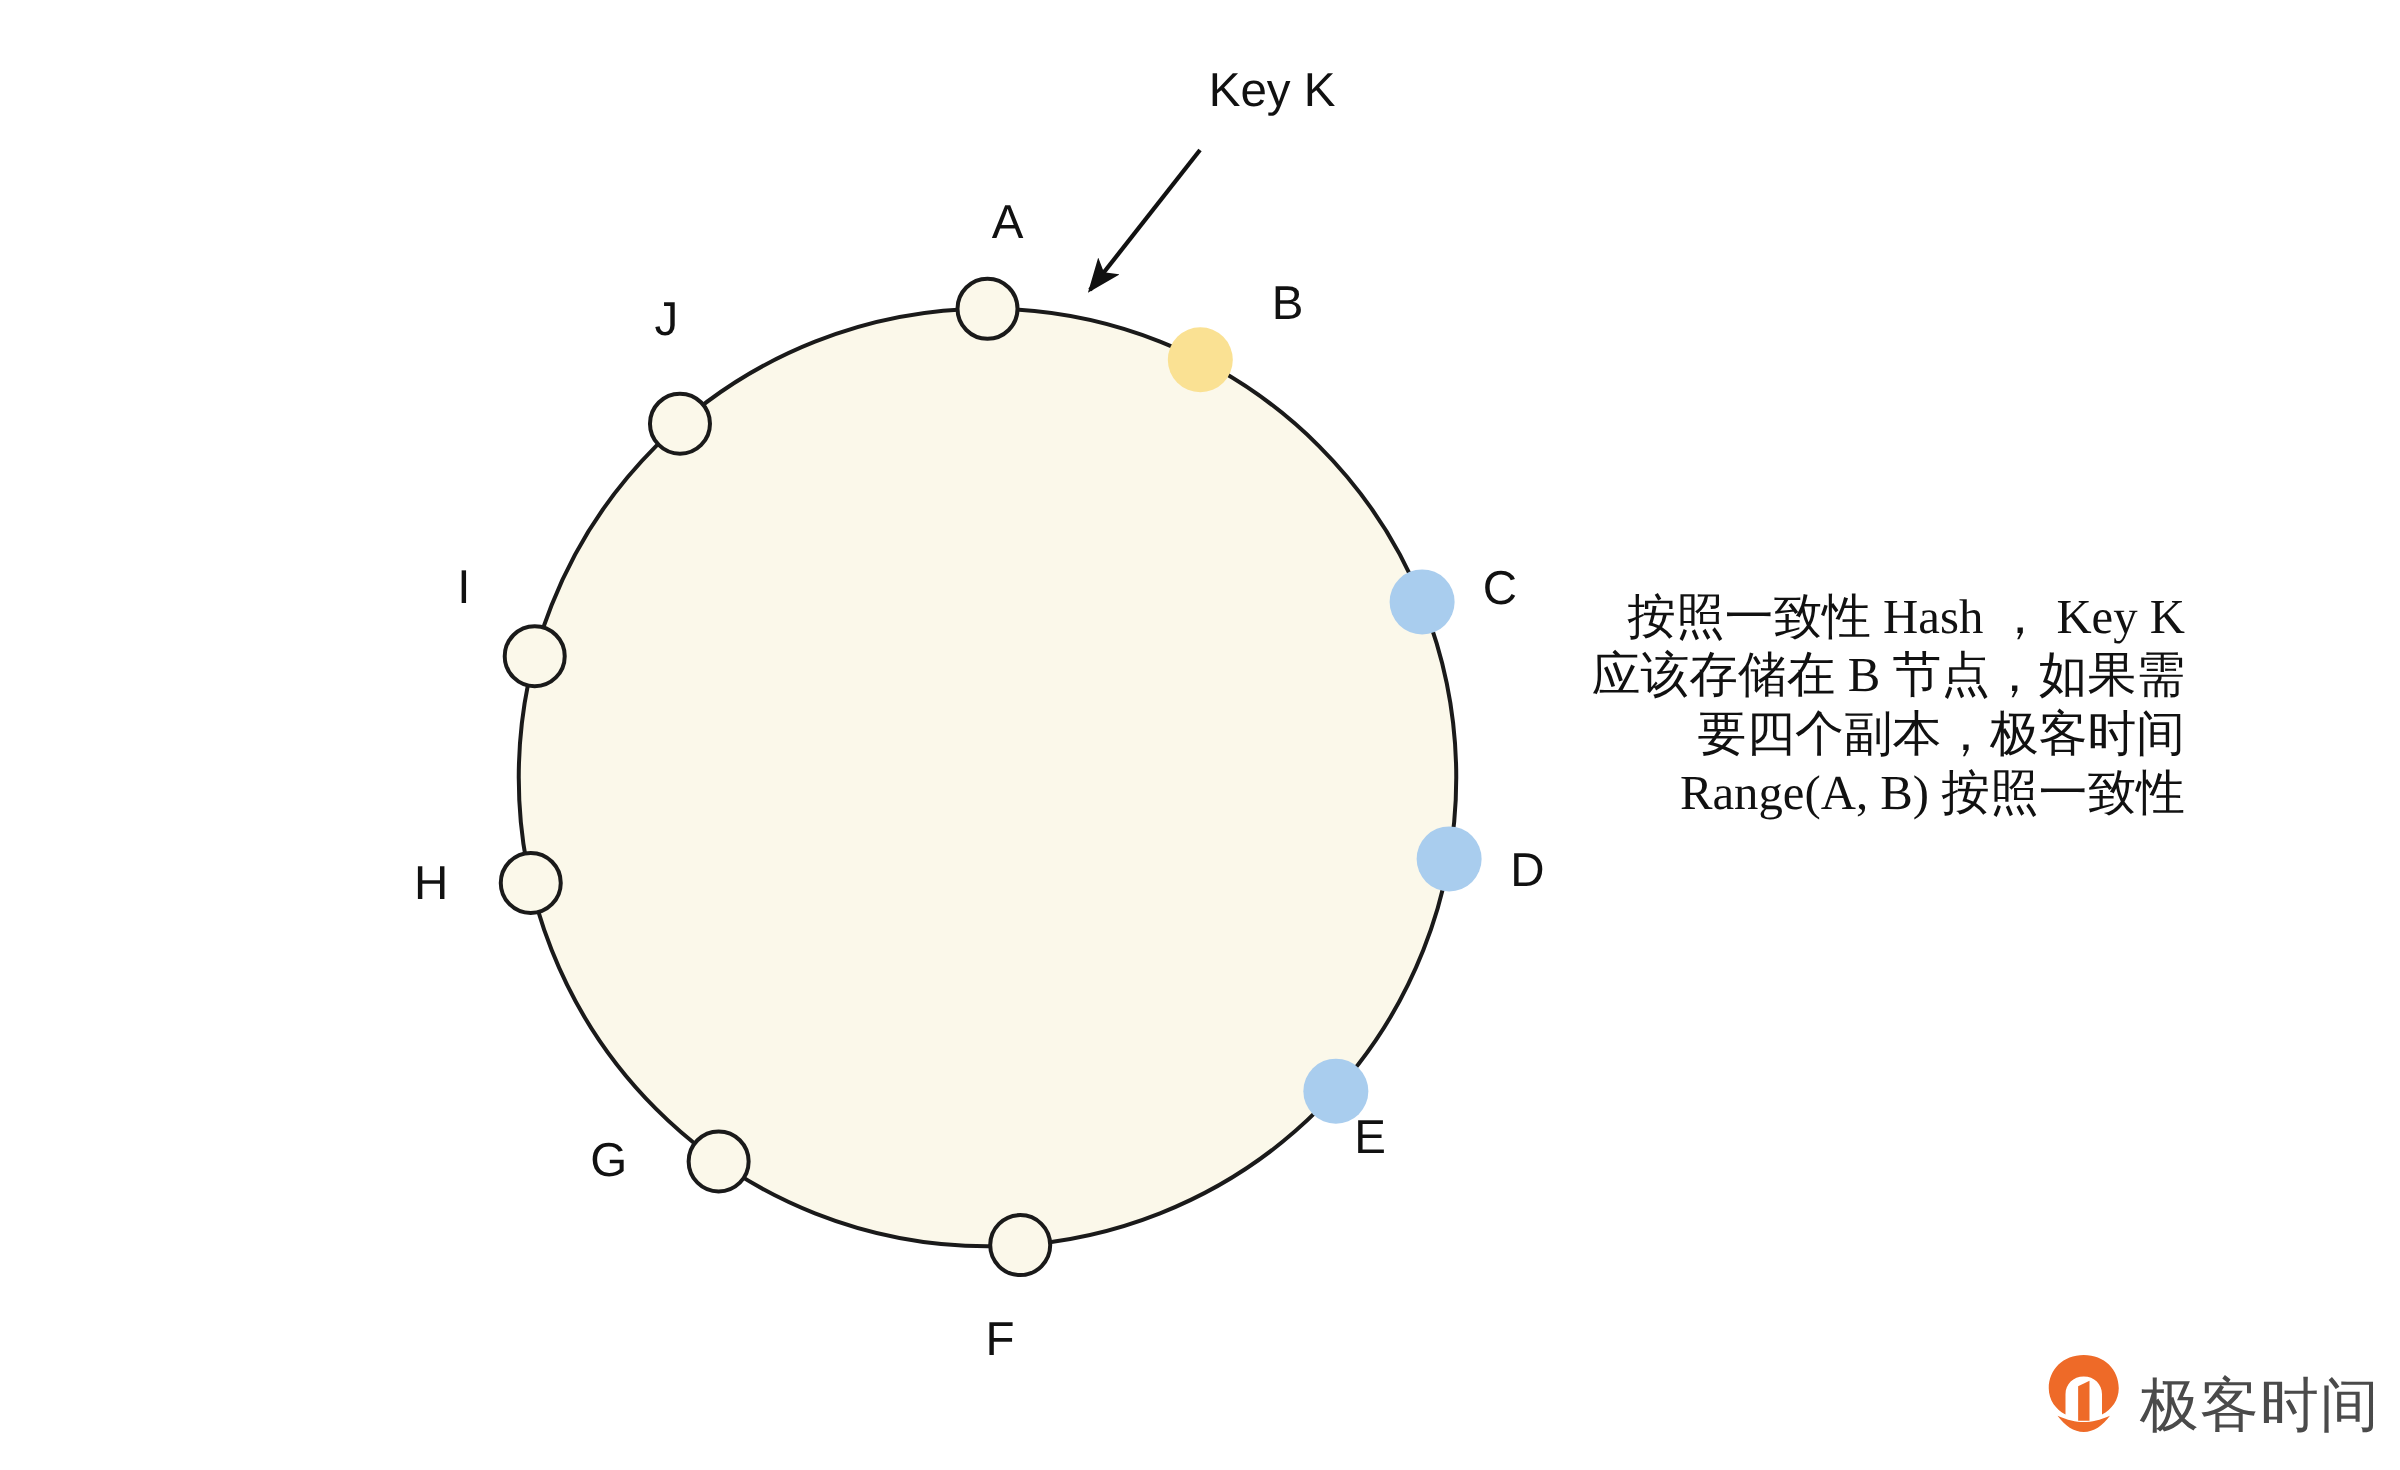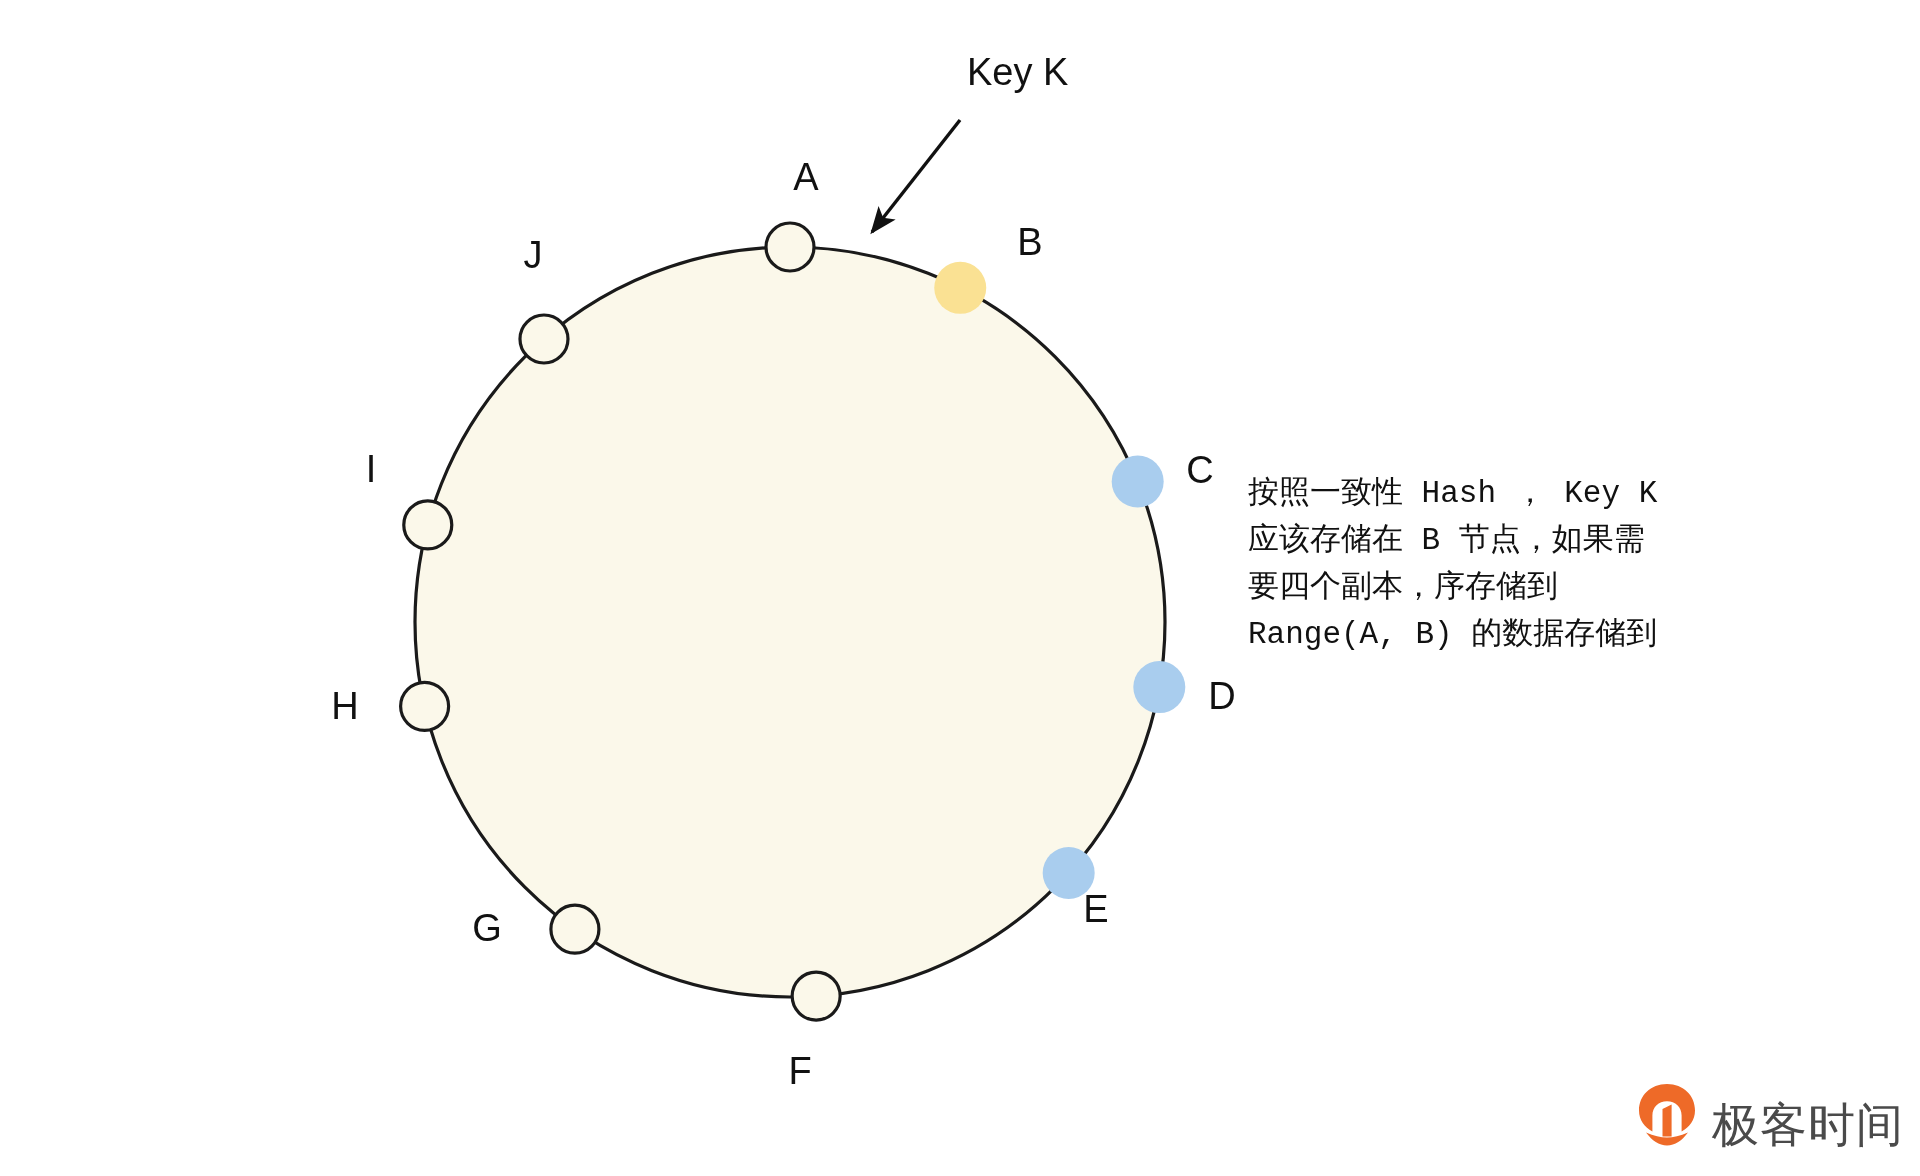--- a/index.html
+++ b/index.html
@@ -44,23 +44,23 @@
     font-size: 38px;
     fill: #111111;
   }
 
   
   #annotation {
     position: absolute;
     left: 1248px;
     top: 470px;
     width: 500px;
-    text-align: left;
-    font-family: Liberation Mono, monospace;
-    font-size: 31px;
+    text-align: right;
+    font-family: Liberation Serif, serif;
+    font-size: 39px;
     line-height: 47px;
     color: #111111;
     letter-spacing: 0px;
   }
   #annotation .ln {
     display: block;
     white-space: pre;
   }
 
   
@@ -128,22 +128,22 @@
       </g>
 
     <line id="keyk-arrow" x1="960" y1="120" x2="872" y2="232" stroke="#111111" stroke-width="3.4" marker-end="url(#arrowhead)"></line>
 
     <text id="keyk-text" class="keyk-label" x="967" y="85" text-anchor="start">Key K</text>
   </svg>
 
   <div id="annotation">
     <span class="ln">按照一致性 Hash ， Key K</span>
     <span class="ln">应该存储在 B 节点，如果需</span>
-    <span class="ln">要四个副本，序存储到</span>
-    <span class="ln">Range(A, B) 的数据存储到</span>
+    <span class="ln">要四个副本，极客时间</span>
+    <span class="ln">Range(A, B) 按照一致性</span>
   </div>
 
   <div id="logo">
     <span class="mark">
       <svg viewBox="0 0 62 66" width="62" height="66">
         <path d="M31 2 C14.5 2 3 13.6 3 28.6 C3 38 8.6 45.6 16.4 49.6 L16.4 33.4 C16.4 25.2 22.6 19.2 31 19.2 C39.4 19.2 45.6 25.2 45.6 33.4 L45.6 49.6 C53.4 45.6 59 38 59 28.6 C59 13.6 47.5 2 31 2 Z" fill="#EE6A28"></path>
         <path d="M26.5 27 L35.6 22.6 L35.6 54.5 L26.5 54.5 Z" fill="#EE6A28"></path>
         <path d="M10 50.5 C16 58.5 23 63.5 31 63.5 C39 63.5 46 58.5 52 50.5 C44 54 37.5 55.6 31 55.6 C24.5 55.6 18 54 10 50.5 Z" fill="#EE6A28"></path>
       </svg>
     </span>

